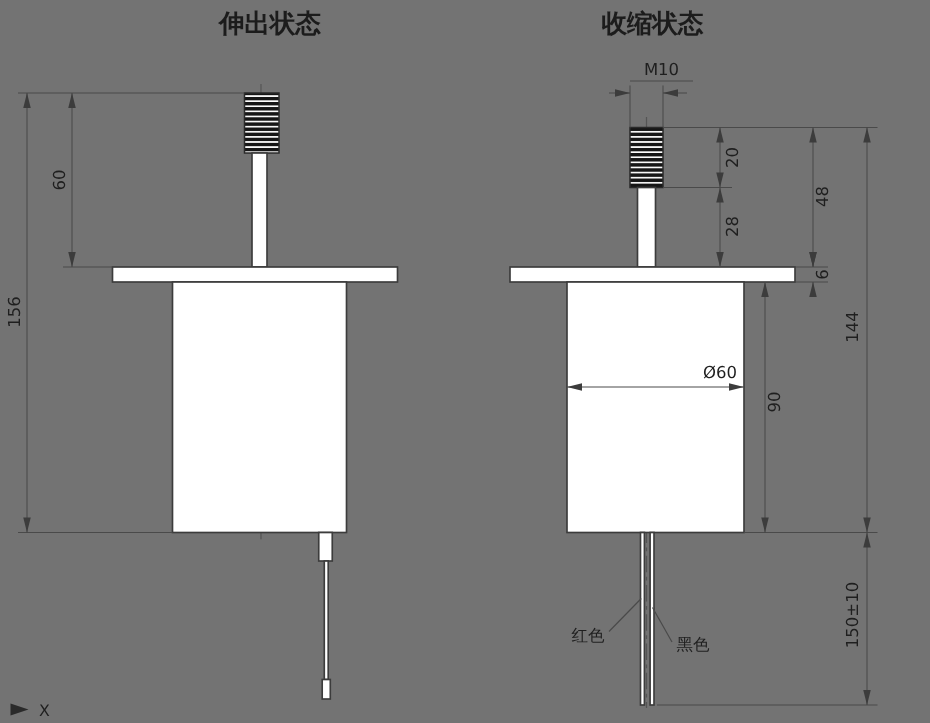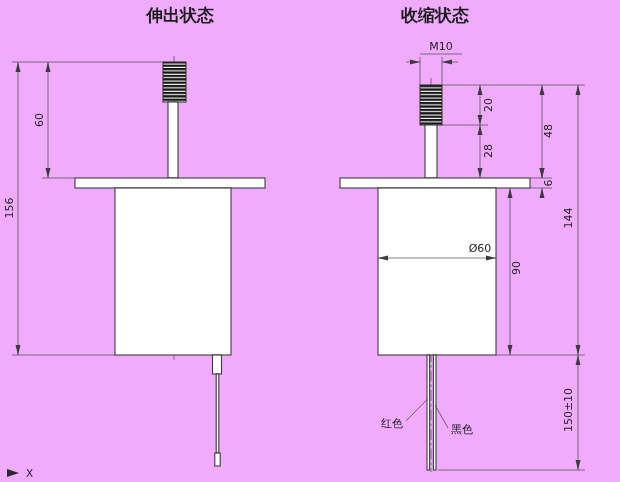--- a/index.html
+++ b/index.html
@@ -1,19 +1,19 @@
 <!DOCTYPE html>
 <html><head>
 <meta charset="utf-8">
 <style>
   html,body{margin:0;padding:0;background:#ffffff;}
   .canvas{
     position:relative;
     width:620px;height:482px;
-    background:#f0abfc;
+    background:#737373;
     font-family:"DejaVu Sans","Liberation Sans",sans-serif;
     overflow:hidden;
   }
   svg{display:block;}
   .outline{fill:#ffffff;stroke:#3c3c3c;stroke-width:1.1;}
   .thread{stroke:#2a2a2a;stroke-width:1;}
   .ext{stroke:#4a4a4a;stroke-width:0.7;fill:none;}
   .dim{stroke:#4a4a4a;stroke-width:0.7;fill:none;}
   .leader{stroke:#4a4a4a;stroke-width:0.8;fill:none;}
   .cl{stroke:#555;stroke-width:0.8;fill:none;stroke-dasharray:11 3 2.5 3;}

